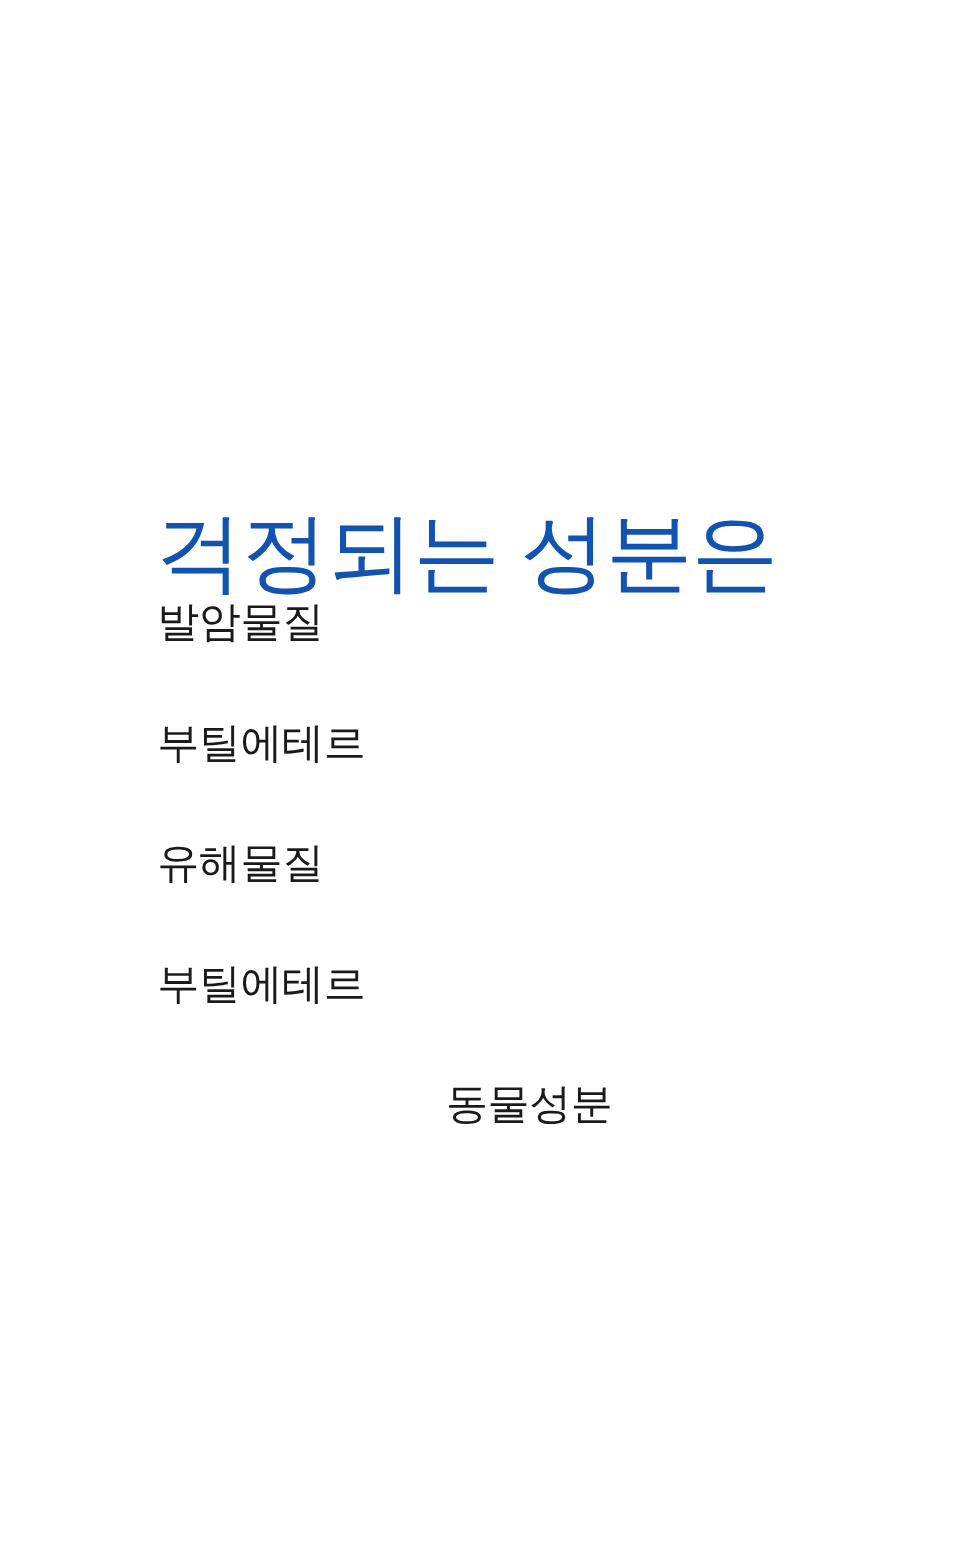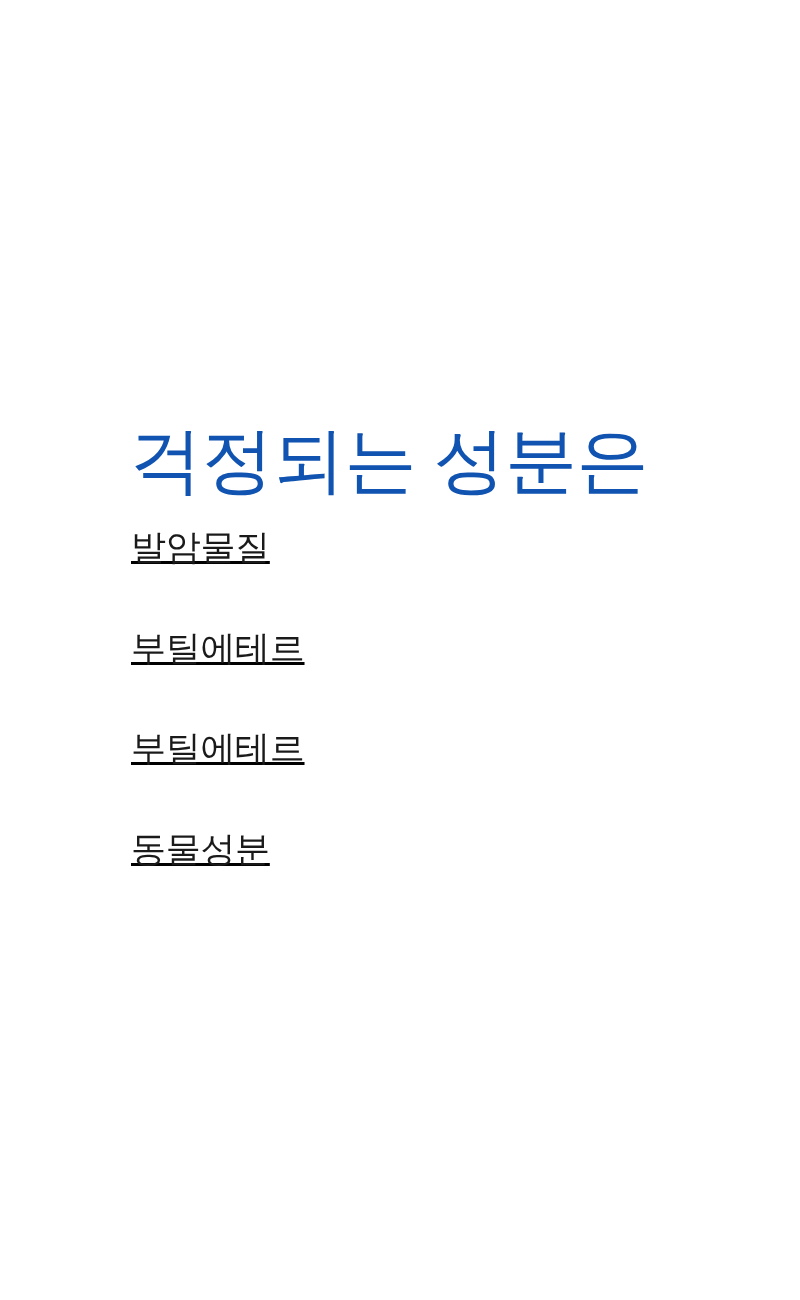--- a/index.html
+++ b/index.html
@@ -30,49 +30,50 @@
     letter-spacing: -0.5px;
     font-weight: 400;
     white-space: pre-line;
   }
   .headline-line {
     display: block;
   }
   .exclusion-list {
     position: absolute;
     left: 131px;
-    top: 529px;
+    top: 500px;
     width: 620px;
     list-style: none;
     margin: 0;
     padding: 0;
-    text-decoration: underline;
   }
   .exclusion-list li {
     color: #1a1a1a;
     font-size: 35px;
     line-height: 1.1;
     font-weight: 400;
     margin: 0 0 62px 0;
     letter-spacing: -0.3px;
     white-space: nowrap;
   }
   .exclusion-list li:last-child {
     margin-bottom: 0;
+    text-align: center;
   }
 </style>
 </head>
 <body>
 
 <div class="page">
 
   <h1 class="headline">
     <span class="headline-line">걱정되는 성분은</span>
   </h1>
 
   <ul class="exclusion-list">
     <li>발암물질</li>
     <li>부틸에테르</li>
+    <li>유해물질</li>
     <li>부틸에테르</li>
     <li>동물성분</li>
   </ul>
 
 </div>
 
 </body></html>

